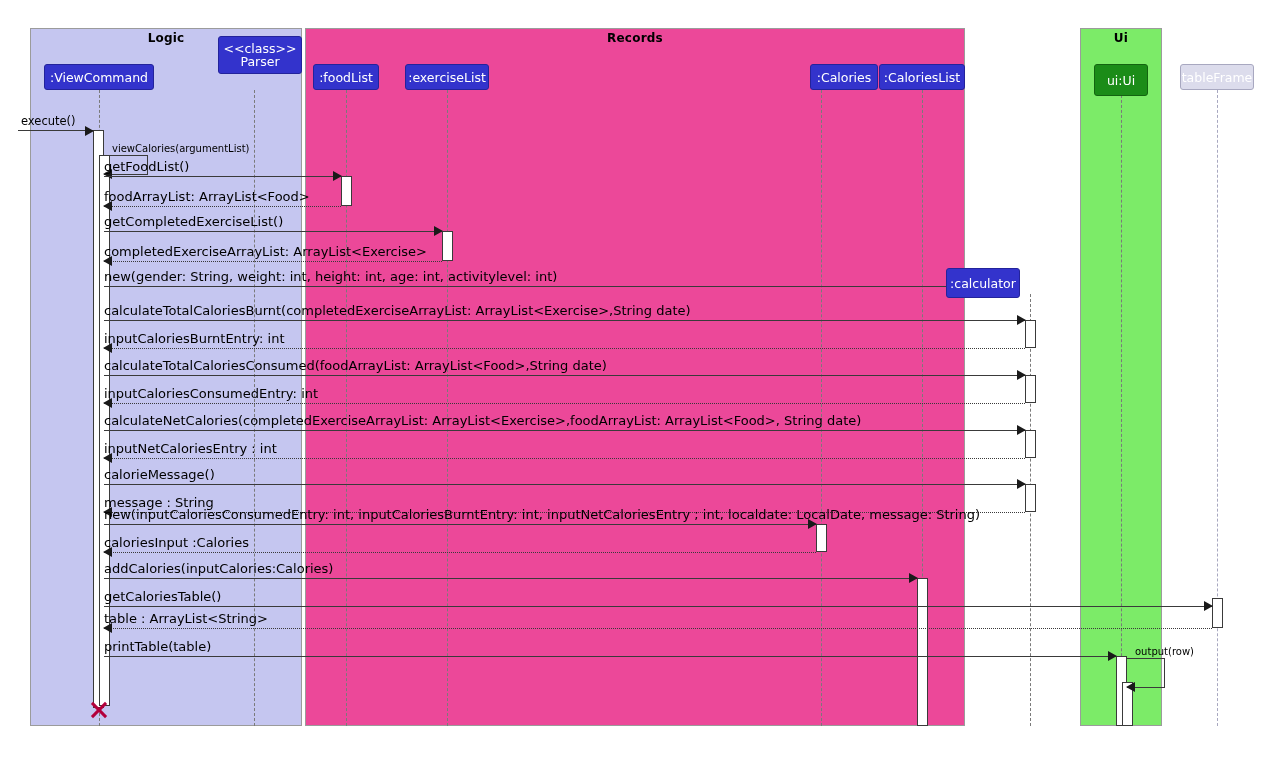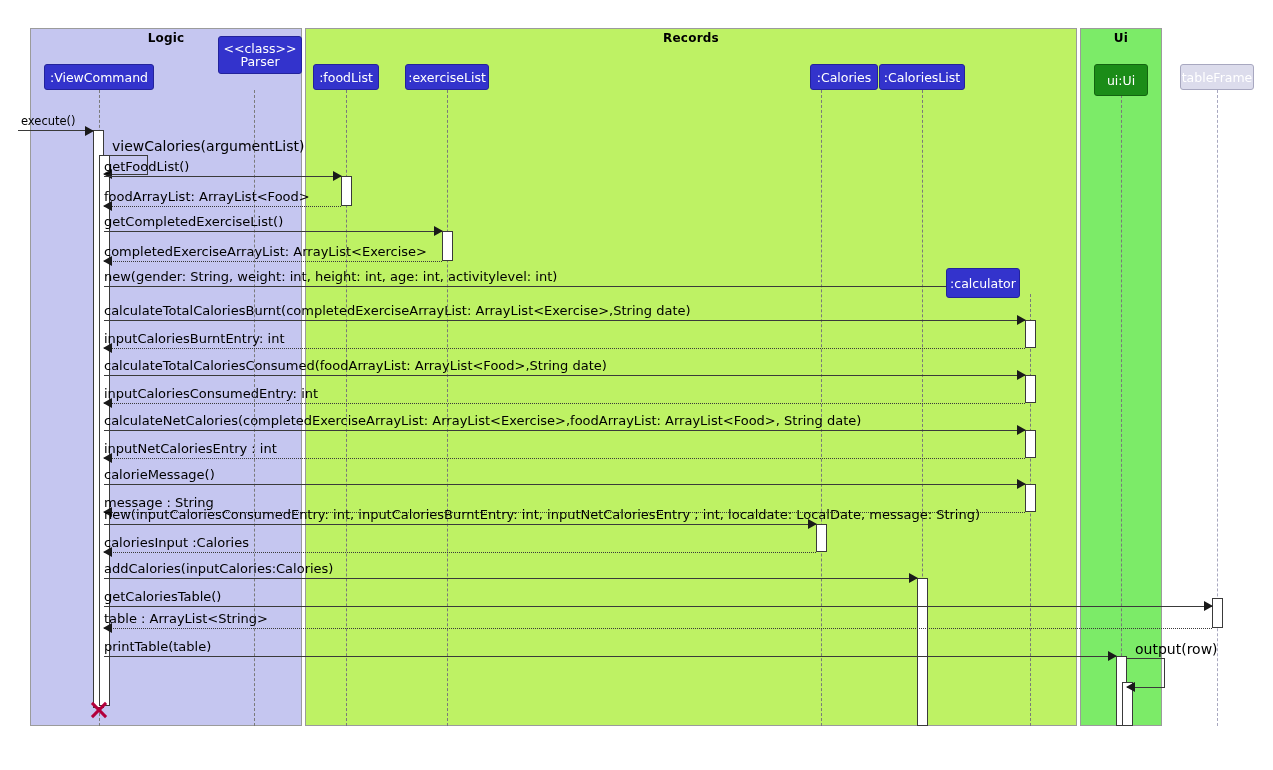--- a/index.html
+++ b/index.html
@@ -38,21 +38,21 @@
   .arrowhead.right{right:-1px;border-left:9px solid #1a1a1a;}
   .arrowhead.left{left:-1px;border-right:9px solid #1a1a1a;}
   .msg .label{position:absolute;bottom:3px;width:100%;text-align:left;
               font-size:13px;color:#000;white-space:nowrap;line-height:12px;}
 
   
   .selfcall{position:absolute;z-index:25;box-sizing:border-box;
             border-top:1px solid #3a3a3a;border-right:1px solid #3a3a3a;
             border-bottom:1px solid #3a3a3a;}
   .selfcall .label{position:absolute;left:8px;bottom:100%;margin-bottom:2px;
-                   font-size:14px;color:#000;white-space:nowrap;}
+                   font-size:10px;color:#000;white-space:nowrap;}
   .selfcall .arrowhead{left:-1px;top:auto;bottom:-5px;}
 
   
   .found{position:absolute;height:0;border-top:1px solid #3a3a3a;z-index:25;}
   .found .label{position:absolute;left:3px;bottom:3px;font-size:11.5px;
                 color:#000;white-space:nowrap;}
 
   
   .destroy{position:absolute;width:20px;height:20px;z-index:60;}
   .destroy:before,.destroy:after{content:"";position:absolute;left:50%;top:0;
@@ -61,21 +61,21 @@
   .destroy:after{transform:translateX(-50%) rotate(-45deg);}
 </style>
 </head>
 <body>
 
 <div id="diagram">
   <div id="groups-layer">
       <div class="group" style="left: 30px; top: 28px; width: 272px; height: 698px; background: rgb(197, 198, 240);">
         <div class="group-title">Logic</div>
       </div>
-      <div class="group" style="left: 305px; top: 28px; width: 772px; height: 698px; background: #bef264;">
+      <div class="group" style="left: 305px; top: 28px; width: 660px; height: 698px; background: #ec4899;">
         <div class="group-title">Records</div>
       </div>
       <div class="group" style="left: 1080px; top: 28px; width: 82px; height: 698px; background: rgb(124, 235, 104);">
         <div class="group-title">Ui</div>
       </div>
     </div>
   <div id="lifelines-layer">
       <div class="lifeline" style="left: 99px; top: 90px; height: 636px;"></div>
       <div class="lifeline" style="left: 254px; top: 90px; height: 636px;"></div>
       <div class="lifeline" style="left: 346px; top: 90px; height: 636px;"></div>

